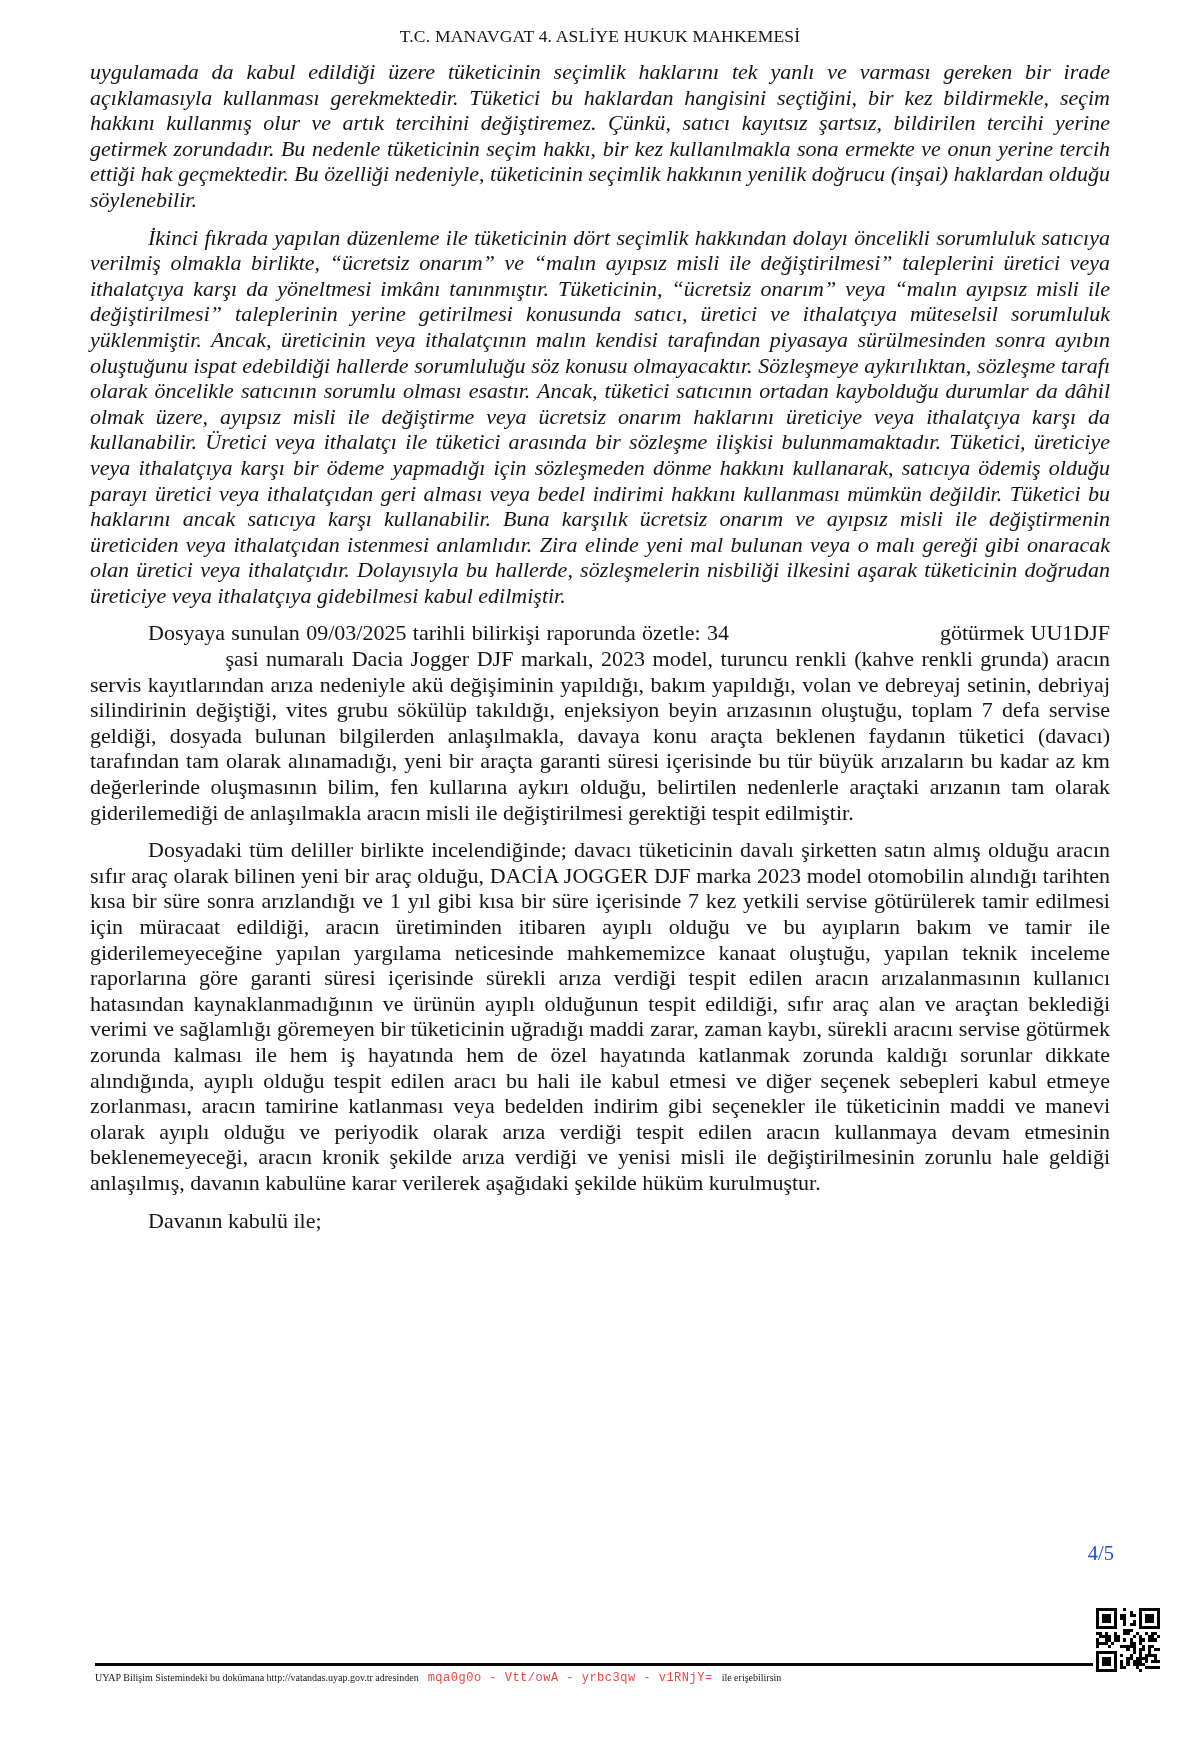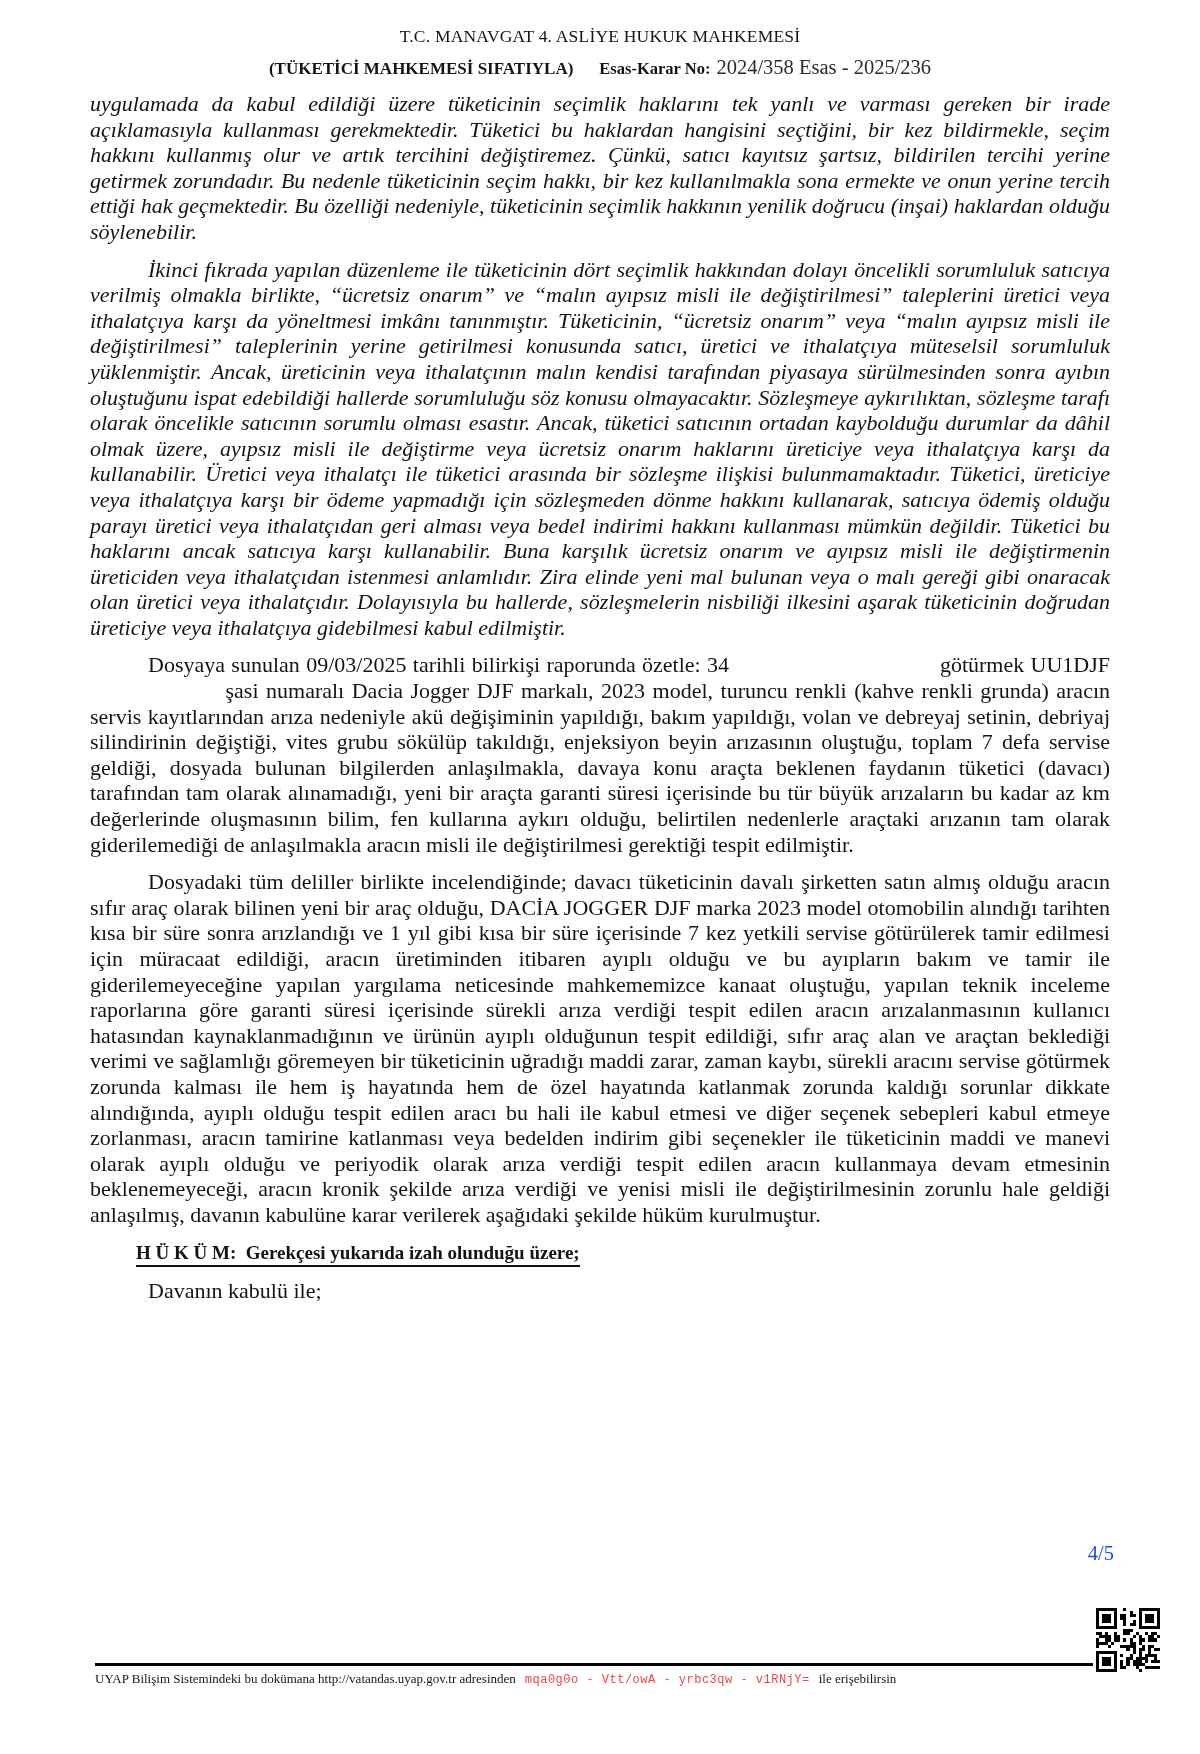--- a/index.html
+++ b/index.html
@@ -35,50 +35,45 @@
     background:var(--accent-red,#8e1b21);border-radius:3px;transform:rotate(-.15deg);
   }
   
   .page-num{position:absolute;top:1542px;right:86px;font-size:20.5px;color:#1d4ed8;}
   .qr{position:absolute;top:1608px;left:1096px;width:64px;height:64px;}
   .foot-rule{position:absolute;top:1663px;left:95px;width:998px;border-top:3px solid #050505;}
   .foot{
     position:absolute;top:1671px;left:95px;width:1080px;white-space:nowrap;
     display:flex;align-items:baseline;gap:9px;
   }
-  .foot-small{font-size:13px;color:#151515;}
+  .foot-small{font-size:10px;color:#151515;}
   .foot-code{font-family:"Liberation Mono","DejaVu Sans Mono",monospace;font-size:12px;color:#ef4444;letter-spacing:.5px;}
 </style>
 </head>
 <body>
 
 <div class="content doc">
   <div class="hdr">
     <div class="hdr-court">T.C. MANAVGAT 4. ASLİYE HUKUK MAHKEMESİ</div>
-    <div class="hdr-line2"><span class="hdr-capacity">(TÜKETİCİ MAHKEMESİ SIFATIYLA)</span><span class="hdr-caselabel">Esas-Karar No:</span><span class="hdr-casevalue">2024/358 Esas - 2025/236</span>
-    </div>
   </div>
 
   <p class="ital">uygulamada da kabul edildiği üzere tüketicinin seçimlik haklarını tek yanlı ve varması gereken bir irade açıklamasıyla kullanması gerekmektedir. Tüketici bu haklardan hangisini seçtiğini, bir kez bildirmekle, seçim hakkını kullanmış olur ve artık tercihini değiştiremez. Çünkü, satıcı kayıtsız şartsız, bildirilen tercihi yerine getirmek zorundadır. Bu nedenle tüketicinin seçim hakkı, bir kez kullanılmakla sona ermekte ve onun yerine tercih ettiği hak geçmektedir. Bu özelliği nedeniyle, tüketicinin seçimlik hakkının yenilik doğrucu (inşai) haklardan olduğu söylenebilir.</p>
 
   <p class="ital indent">İkinci fıkrada yapılan düzenleme ile tüketicinin dört seçimlik hakkından dolayı öncelikli sorumluluk satıcıya verilmiş olmakla birlikte, “ücretsiz onarım” ve “malın ayıpsız misli ile değiştirilmesi” taleplerini üretici veya ithalatçıya karşı da yöneltmesi imkânı tanınmıştır. Tüketicinin, “ücretsiz onarım” veya “malın ayıpsız misli ile değiştirilmesi” taleplerinin yerine getirilmesi konusunda satıcı, üretici ve ithalatçıya müteselsil sorumluluk yüklenmiştir. Ancak, üreticinin veya ithalatçının malın kendisi tarafından piyasaya sürülmesinden sonra ayıbın oluştuğunu ispat edebildiği hallerde sorumluluğu söz konusu olmayacaktır. Sözleşmeye aykırılıktan, sözleşme tarafı olarak öncelikle satıcının sorumlu olması esastır. Ancak, tüketici satıcının ortadan kaybolduğu durumlar da dâhil olmak üzere, ayıpsız misli ile değiştirme veya ücretsiz onarım haklarını üreticiye veya ithalatçıya karşı da kullanabilir. Üretici veya ithalatçı ile tüketici arasında bir sözleşme ilişkisi bulunmamaktadır. Tüketici, üreticiye veya ithalatçıya karşı bir ödeme yapmadığı için sözleşmeden dönme hakkını kullanarak, satıcıya ödemiş olduğu parayı üretici veya ithalatçıdan geri alması veya bedel indirimi hakkını kullanması mümkün değildir. Tüketici bu haklarını ancak satıcıya karşı kullanabilir. Buna karşılık ücretsiz onarım ve ayıpsız misli ile değiştirmenin üreticiden veya ithalatçıdan istenmesi anlamlıdır. Zira elinde yeni mal bulunan veya o malı gereği gibi onaracak olan üretici veya ithalatçıdır. Dolayısıyla bu hallerde, sözleşmelerin nisbiliği ilkesini aşarak tüketicinin doğrudan üreticiye veya ithalatçıya gidebilmesi kabul edilmiştir.</p>
 
   <p class="indent">
     <span>Dosyaya sunulan 09/03/2025 tarihli bilirkişi raporunda özetle: 34</span>
     <span class="redact g200"></span>
     <span>götürmek UU1DJF</span>
     <span class="redact g130"></span>
     <span>şasi numaralı Dacia Jogger DJF markalı, 2023 model, turuncu renkli (kahve renkli grunda) aracın servis kayıtlarından arıza nedeniyle akü değişiminin yapıldığı, bakım yapıldığı, volan ve debreyaj setinin, debriyaj silindirinin değiştiği, vites grubu sökülüp takıldığı, enjeksiyon beyin arızasının oluştuğu, toplam 7 defa servise geldiği, dosyada bulunan bilgilerden anlaşılmakla, davaya konu araçta beklenen faydanın tüketici (davacı) tarafından tam olarak alınamadığı, yeni bir araçta garanti süresi içerisinde bu tür büyük arızaların bu kadar az km değerlerinde oluşmasının bilim, fen kullarına aykırı olduğu, belirtilen nedenlerle araçtaki arızanın tam olarak giderilemediği de anlaşılmakla aracın misli ile değiştirilmesi gerektiği tespit edilmiştir.</span>
   </p>
 
   <p class="indent">Dosyadaki tüm deliller birlikte incelendiğinde; davacı tüketicinin davalı şirketten satın almış olduğu aracın sıfır araç olarak bilinen yeni bir araç olduğu, DACİA JOGGER DJF marka 2023 model otomobilin alındığı tarihten kısa bir süre sonra arızlandığı ve 1 yıl gibi kısa bir süre içerisinde 7 kez yetkili servise götürülerek tamir edilmesi için müracaat edildiği, aracın üretiminden itibaren ayıplı olduğu ve bu ayıpların bakım ve tamir ile giderilemeyeceğine yapılan yargılama neticesinde mahkememizce kanaat oluştuğu, yapılan teknik inceleme raporlarına göre garanti süresi içerisinde sürekli arıza verdiği tespit edilen aracın arızalanmasının kullanıcı hatasından kaynaklanmadığının ve ürünün ayıplı olduğunun tespit edildiği, sıfır araç alan ve araçtan beklediği verimi ve sağlamlığı göremeyen bir tüketicinin uğradığı maddi zarar, zaman kaybı, sürekli aracını servise götürmek zorunda kalması ile hem iş hayatında hem de özel hayatında katlanmak zorunda kaldığı sorunlar dikkate alındığında, ayıplı olduğu tespit edilen aracı bu hali ile kabul etmesi ve diğer seçenek sebepleri kabul etmeye zorlanması, aracın tamirine katlanması veya bedelden indirim gibi seçenekler ile tüketicinin maddi ve manevi olarak ayıplı olduğu ve periyodik olarak arıza verdiği tespit edilen aracın kullanmaya devam etmesinin beklenemeyeceği, aracın kronik şekilde arıza verdiği ve yenisi misli ile değiştirilmesinin zorunlu hale geldiği anlaşılmış, davanın kabulüne karar verilerek aşağıdaki şekilde hüküm kurulmuştur.</p>
 
-  <div class="hukum">
-    <span class="hukum-inner"><span>H Ü K Ü M:</span>&nbsp;&nbsp;<span>Gerekçesi yukarıda izah olunduğu üzere;</span></span>
-  </div>
 
   <p class="indent plain-line">Davanın kabulü ile;</p>
 
 </div>
 
 <div class="page-num">4/5</div>
 
 <div class="qr"><svg viewBox="0 0 21 21" width="64" height="64" shape-rendering="crispEdges">
       <rect width="21" height="21" fill="#fff"></rect>
       <rect x="9" y="0" width="1" height="1" fill="#000"></rect>

